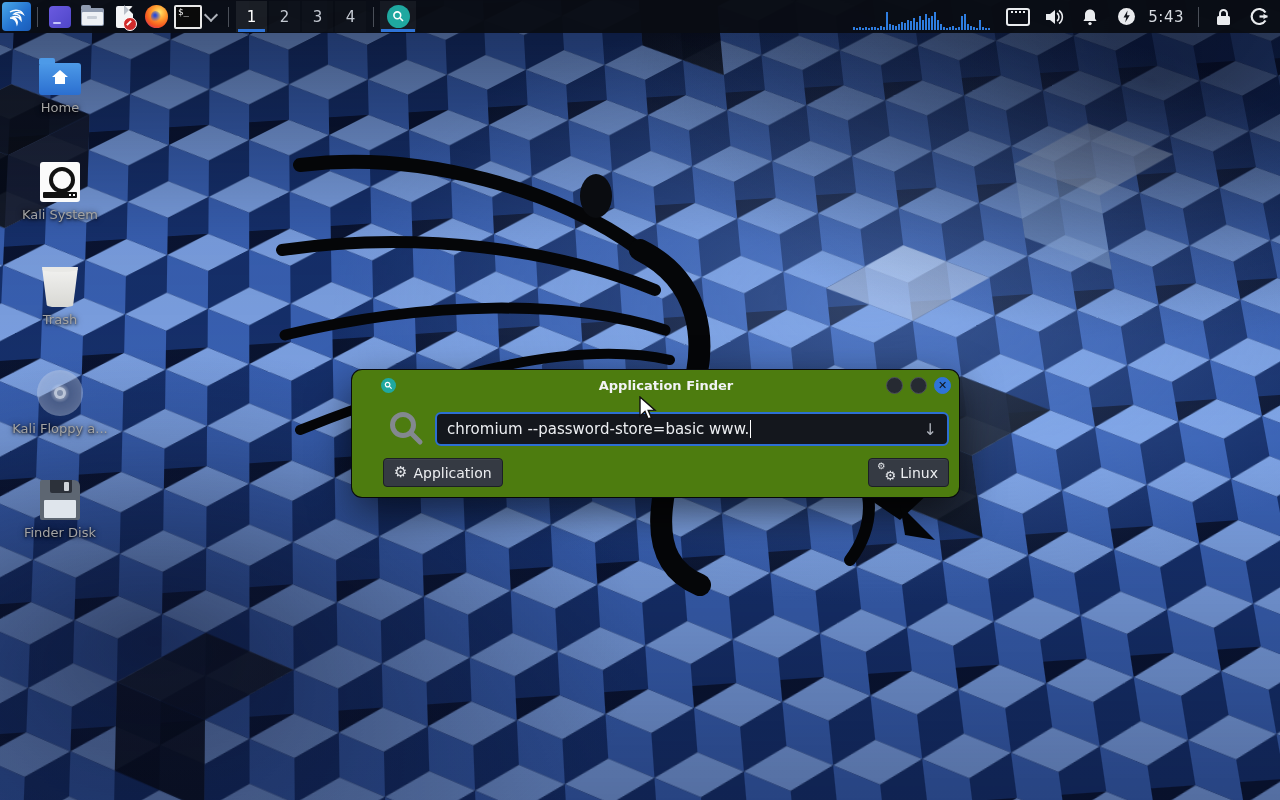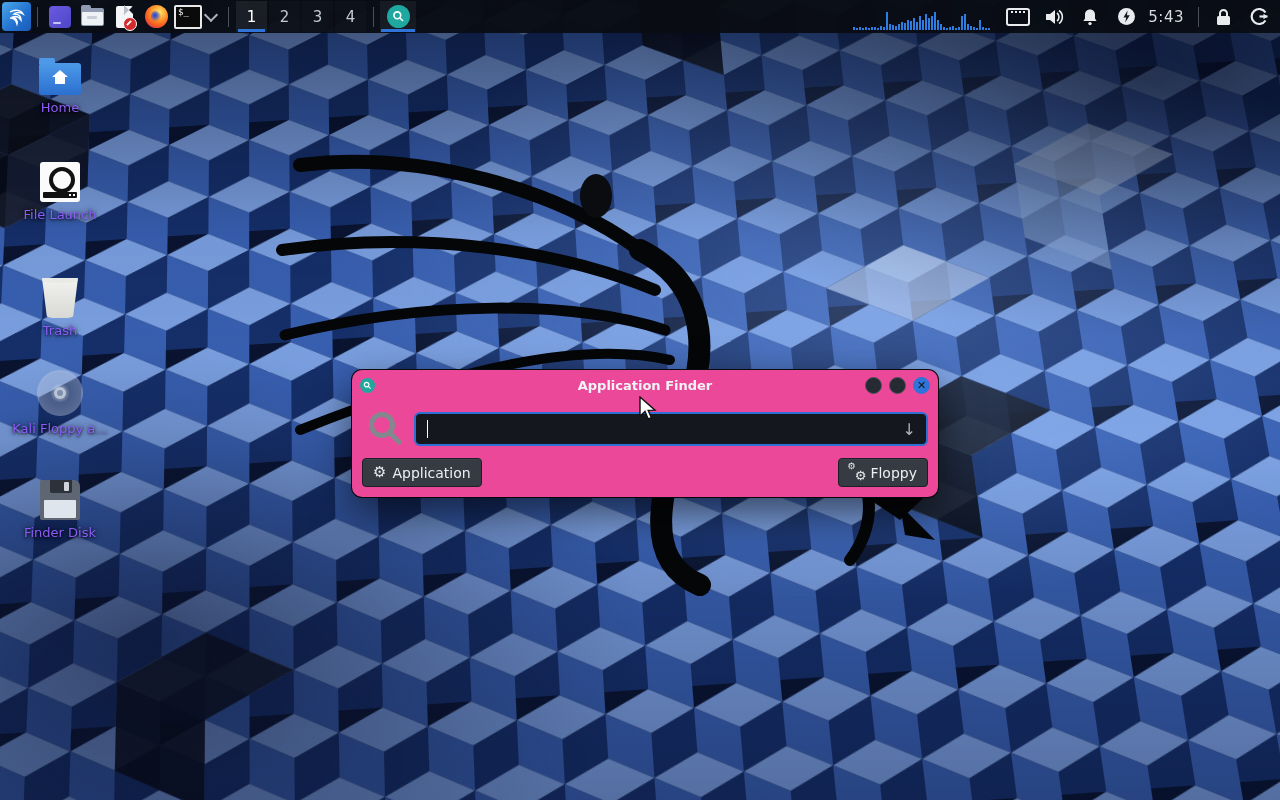--- a/index.html
+++ b/index.html
@@ -60,21 +60,21 @@
   .finder-circle{width:23px;height:23px;border-radius:50%;background:#1fa8a0;display:flex;align-items:center;justify-content:center;}
   .net-graph{display:flex;align-items:flex-end;height:26px;gap:1px;margin-right:10px;}
   .net-graph .bar{width:2px;background:#2e7de0;}
   .tray-icon{width:30px;height:30px;display:flex;align-items:center;justify-content:center;margin:0 3px;}
   .clock{font-size:15px;color:#d7dbe1;margin:0 8px 0 4px;letter-spacing:.5px;}
 
   
   .dicol{position:absolute;left:12px;top:48px;width:96px;z-index:10;}
   .ditem{position:absolute;left:0;width:96px;height:100px;display:flex;flex-direction:column;
     align-items:center;justify-content:flex-start;cursor:default;}
-  .dlabel{margin-top:6px;font-size:13px;color:#8b5cf6;text-shadow:0 1px 3px rgba(0,0,0,.95),0 0 6px rgba(0,0,0,.6);
+  .dlabel{margin-top:6px;font-size:13px;color:#a3a3a3;text-shadow:0 1px 3px rgba(0,0,0,.95),0 0 6px rgba(0,0,0,.6);
     text-align:center;line-height:1.1;}
   .home-ic{width:42px;height:32px;margin-top:8px;background:linear-gradient(180deg,#4d9ae8,#2b6fd0);border-radius:3px;position:relative;}
   .home-ic:before{content:"";position:absolute;top:-5px;left:0;width:16px;height:6px;background:#4d9ae8;border-radius:2px 2px 0 0;}
   .drive-ic{width:40px;height:40px;margin-top:4px;background:#fbfbfb;border-radius:3px;position:relative;}
   .drive-ic .ring{position:absolute;left:9px;top:5px;width:18px;height:18px;border:4px solid #111;border-radius:50%;}
   .drive-ic .strip{position:absolute;left:3px;right:3px;bottom:4px;height:6px;background:#111;border-radius:1px;}
   .drive-ic .strip:after{content:"";position:absolute;right:2px;top:2px;width:2px;height:2px;background:#fff;box-shadow:-4px 0 0 #fff;}
   .trash-ic{width:36px;height:40px;margin-top:4px;background:linear-gradient(180deg,#f2f2f0,#d8d8d4);
     border-radius:4px 4px 10px 10px;clip-path:polygon(0 0,100% 0,86% 100%,14% 100%);position:relative;}
   .trash-ic:before{content:"";position:absolute;left:-2px;top:-3px;right:-2px;height:8px;background:#e9e9e6;border-radius:50%/60%;}
@@ -82,22 +82,22 @@
     background:radial-gradient(circle at 50% 50%, rgba(255,255,255,.65) 12%, rgba(200,210,225,.35) 30%, rgba(190,200,220,.45) 60%, rgba(230,238,250,.5) 100%);
     position:relative;opacity:.85;}
   .disc-ic:after{content:"";position:absolute;left:17px;top:17px;width:12px;height:12px;border-radius:50%;background:rgba(120,140,170,.5);
     box-shadow:inset 0 0 0 3px rgba(235,240,250,.8);}
   .floppy-ic{width:40px;height:40px;margin-top:2px;background:#5d6672;border-radius:2px 6px 2px 2px;position:relative;}
   .floppy-ic .shutter{position:absolute;left:10px;top:0;width:22px;height:13px;background:#2c313a;border-radius:0 0 2px 2px;}
   .floppy-ic .shutter:after{content:"";position:absolute;right:3px;top:2px;width:5px;height:9px;background:#cfd4da;border-radius:1px;}
   .floppy-ic .lbl{position:absolute;left:4px;bottom:2px;width:32px;height:18px;background:#dfe5ec;border-radius:1px;}
 
   
-  .dialog{position:absolute;left:352px;top:370px;width:586px;height:127px;background:#ec4899;
-    border-radius:10px;box-shadow:0 14px 40px rgba(0,0,0,.6),0 0 0 1px #0b0d11;z-index:40;}
+  .dialog{position:absolute;left:352px;top:370px;width:586px;height:127px;background:#4d7c0f;
+    border-radius:10px;box-shadow:0 14px 40px rgba(0,0,0,.6),0 0 0 1px #0b0d11;z-index:40;padding-left:21px;}
   .titlebar{height:30px;display:flex;align-items:center;padding:0 8px;position:relative;}
   .title{position:absolute;left:0;right:0;text-align:center;font-size:13px;font-weight:bold;color:#f2f3f5;}
   .tb-icon{width:15px;height:15px;border-radius:50%;background:#1fa8a0;display:flex;align-items:center;justify-content:center;z-index:2;}
   .tb-btns{margin-left:auto;display:flex;gap:7px;z-index:2;}
   .tb-circle{width:17px;height:17px;border-radius:50%;background:#262a32;border:1px solid #4d515a;box-sizing:border-box;}
   .tb-close{width:17px;height:17px;border-radius:50%;background:#2f74d8;border:1px solid #2f74d8;box-sizing:border-box;
     color:#10131a;font-size:11px;font-weight:bold;display:flex;align-items:center;justify-content:center;line-height:1;}
   .body-row{display:flex;align-items:center;padding:9px 10px 4px 10px;}
   .big-mag{width:40px;height:40px;margin:0 8px 0 4px;flex:0 0 auto;}
   .cmd-input{flex:1;height:30px;background:#14171d;border:2px solid #2d6fd3;border-radius:6px;
@@ -318,23 +318,23 @@
             <path d="M21,7 l8,7 h-3 v7 h-10 v-7 h-3 z" fill="#fff"></path>
           </svg>
       </div>
       <div class="dlabel">Home</div>
     </div>
     <div class="ditem" style="top:110px">
       <div class="drive-ic">
           <div class="ring"></div>
           <div class="strip"></div>
         </div>
-      <div class="dlabel">File Launch</div>
-    </div>
-    <div class="ditem" style="top:226px">
+      <div class="dlabel">Kali System</div>
+    </div>
+    <div class="ditem" style="top:215px">
       <div class="trash-ic"></div>
       <div class="dlabel">Trash</div>
     </div>
     <div class="ditem" style="top:322px">
       <div class="disc-ic"></div>
       <div class="dlabel">Kali Floppy a...</div>
     </div>
     <div class="ditem" style="top:430px">
       <div class="floppy-ic">
           <div class="shutter"></div>
@@ -358,35 +358,36 @@
         <div class="tb-circle"></div>
         <div class="tb-close">✕</div>
       </div>
     </div>
     <div class="body-row">
       <svg class="big-mag" viewBox="0 0 40 40">
         <circle cx="16" cy="16" r="10.5" fill="none" stroke="#83888f" stroke-width="5"></circle>
         <line x1="24" y1="24" x2="33" y2="33" stroke="#83888f" stroke-width="5" stroke-linecap="round"></line>
       </svg>
       <div class="cmd-input">
+        <span class="cmd-text">chromium --password-store=basic www.</span>
         <span class="caret"></span>
         <span class="input-arrow">↓</span>
       </div>
     </div>
     <div class="btn-row">
       <div class="afb">
         <span class="gear">⚙</span>
         <span>Application</span>
       </div>
       <div class="afb" style="margin-left:auto">
         <span class="launch-ic">
           <span class="g1">⚙</span>
             <span class="g2">⚙</span>
         </span>
-        <span>Floppy</span>
+        <span>Linux</span>
       </div>
     </div>
   </div>
 
   <svg class="cursor" width="20" height="26" viewBox="0 0 20 26">
     <polygon points="2,1 2,20 7,15.5 10.2,23 13.4,21.6 10.2,14.4 17,14.2" fill="#fff" stroke="#111" stroke-width="1.4"></polygon>
   </svg>
 
 </div>
 

